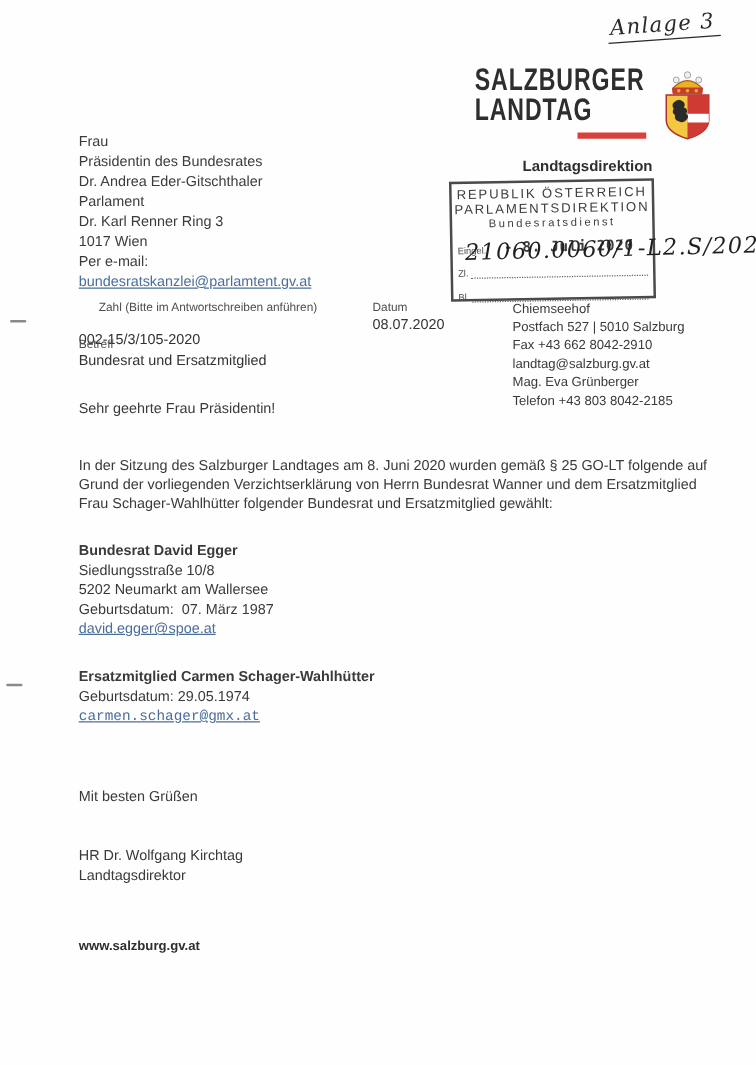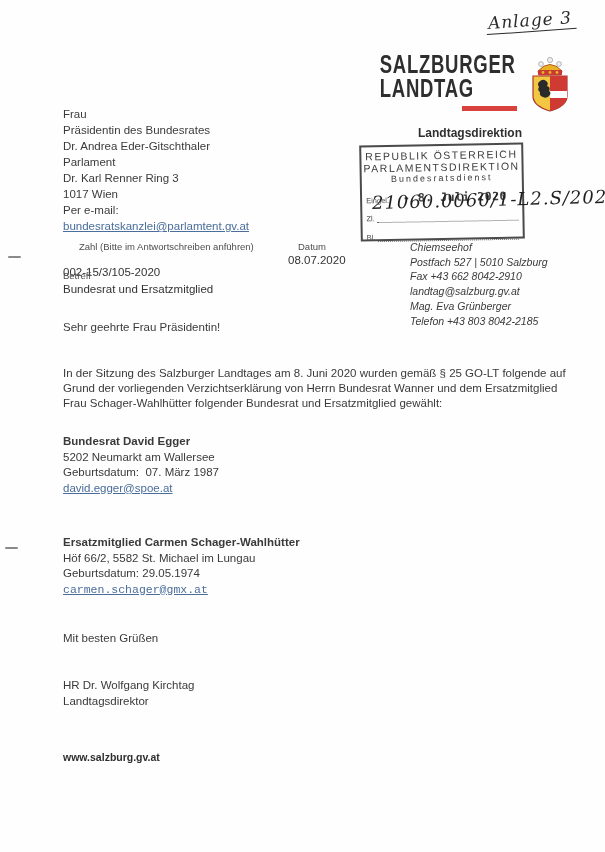--- a/index.html
+++ b/index.html
@@ -42,21 +42,21 @@
   .row-bl{margin-top:9px;}
   .zl-handwriting{
     left:372px;top:189px;width:230px;font-size:18px;white-space:nowrap;
     transform:rotate(-1.5deg);color:#1f1f1f;letter-spacing:1px;
   }
   
   .recipient{left:63px;top:106px;font-size:11.5px;line-height:16px;}
   
   .small-label{font-size:9.5px;color:#4d4d4d;}
   .ref-value{font-size:11.5px;color:#333;}
-  .office{left:410px;top:240px;font-size:10.5px;line-height:14.7px;color:#3a3a3a;font-style:italic;}
+  .office{left:410px;top:240px;font-size:10.5px;line-height:14.7px;color:#3a3a3a;}
   a.doc-link{text-decoration:underline;cursor:pointer;text-align:center;}
   
   .body-text{font-size:11.5px;line-height:15.2px;color:#3a3a3a;}
   .bold{font-weight:700;}
   .footer-site{left:63px;top:751px;font-size:10.5px;font-weight:700;color:#2e2e2e;}
   .footer-line{left:63px;top:788px;font-size:10px;color:#3a3a3a;letter-spacing:0.2px;}
   .fold-mark{background:#8a8a8a;height:2px;border-radius:1px;}
 </style>
 </head>
 <body>
@@ -122,48 +122,48 @@
     <div class="pre">Per e-mail:</div>
     <div><a class="doc-link" style="color:#4a6d9a;">bundesratskanzlei@parlamtent.gv.at</a></div>
   </div>
 
   <div class="abs fold-mark" style="left:8px;top:256px;width:13px;"></div>
   <div class="abs fold-mark" style="left:5px;top:547px;width:13px;"></div>
 
   <div class="abs small-label" style="left:63px;top:241px;margin-left:16px;">Zahl (Bitte im Antwortschreiben anführen)</div>
   <div class="abs ref-value" style="left:63px;top:266px;">002-15/3/105-2020</div>
   <div class="abs small-label" style="left:298px;top:241px;">Datum</div>
-  <div class="abs ref-value" style="left:288px;top:254px;text-align:right;">08.07.2020</div>
+  <div class="abs ref-value" style="left:298px;top:254px;text-align:right;">08.07.2020</div>
   <div class="abs small-label" style="left:63px;top:270px;">Betreff</div>
   <div class="abs ref-value" style="left:63px;top:283px;">Bundesrat und Ersatzmitglied</div>
 
   <div class="abs office">
     <div>Chiemseehof</div>
     <div>Postfach 527 | 5010 Salzburg</div>
     <div>Fax +43 662 8042-2910</div>
     <div>landtag@salzburg.gv.at</div>
     <div>Mag. Eva Grünberger</div>
     <div>Telefon +43 803 8042-2185</div>
   </div>
 
   <div class="abs body-text" style="left:63px;top:320px;">Sehr geehrte Frau Präsidentin!</div>
   <div class="abs body-text pre" style="left:63px;top:366px;">In der Sitzung des Salzburger Landtages am 8. Juni 2020 wurden gemäß § 25 GO-LT folgende auf
 Grund der vorliegenden Verzichtserklärung von Herrn Bundesrat Wanner und dem Ersatzmitglied
 Frau Schager-Wahlhütter folgender Bundesrat und Ersatzmitglied gewählt:</div>
 
   <div class="abs body-text" style="left:63px;top:434px;line-height:15.5px;">
     <div class="bold">Bundesrat David Egger</div>
+    <div>Siedlungsstraße 10/8</div>
     <div>5202 Neumarkt am Wallersee</div>
     <div class="pre">Geburtsdatum:  07. März 1987</div>
     <div><a class="doc-link" style="color:#4a6d9a;">david.egger@spoe.at</a></div>
   </div>
 
   <div class="abs body-text" style="left:63px;top:535px;line-height:15.5px;">
     <div class="bold">Ersatzmitglied Carmen Schager-Wahlhütter</div>
-    <div>Höf 66/2, 5582 St. Michael im Lungau</div>
     <div>Geburtsdatum: 29.05.1974</div>
     <div><a class="doc-link" style="color:#4a6d9a;font-family:Liberation Mono, monospace;">carmen.schager@gmx.at</a></div>
   </div>
 
   <div class="abs body-text" style="left:63px;top:631px;">Mit besten Grüßen</div>
   <div class="abs body-text" style="left:63px;top:678px;line-height:15.5px;">
     <div>HR Dr. Wolfgang Kirchtag</div>
     <div>Landtagsdirektor</div>
   </div>
 

